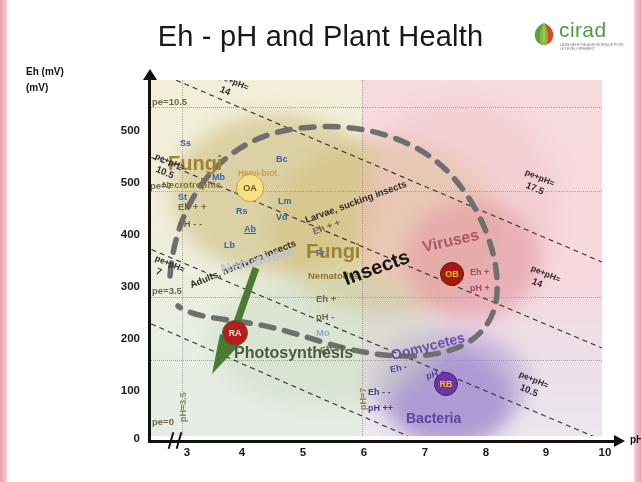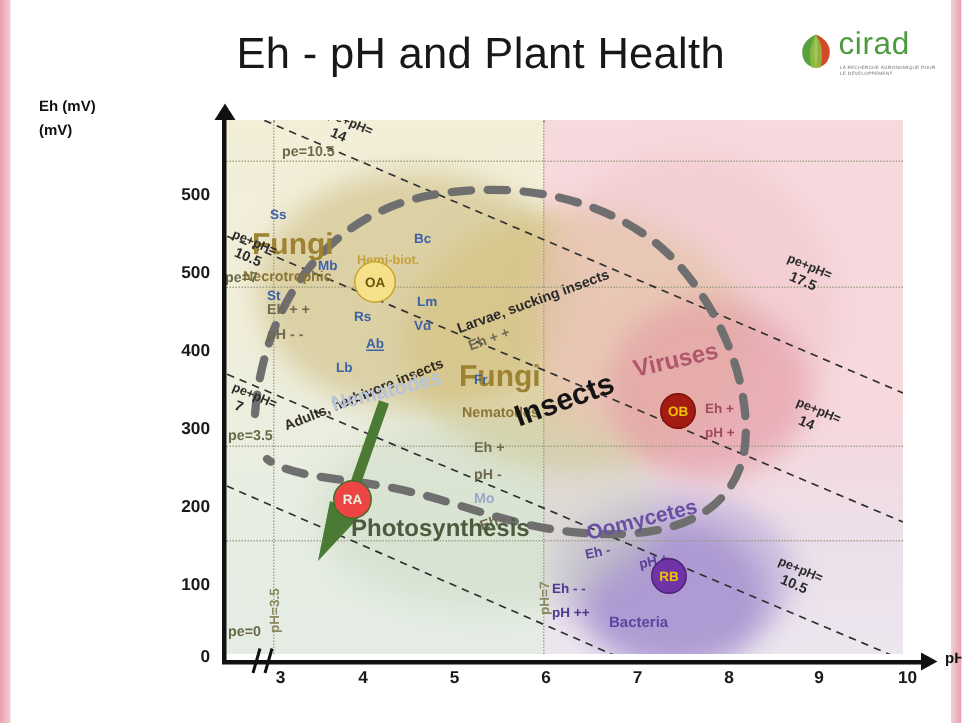--- a/index.html
+++ b/index.html
@@ -130,21 +130,21 @@
   .eh-note { font-size:9.5px; color:#6f6a4e; font-weight:bold; line-height:13px; }
   .sp-blue { position:absolute; font-size:9px; font-weight:bold; color:#3e62a8; white-space:nowrap; }
   .hemi { position:absolute; font-size:8.5px; font-weight:bold; color:#c8a23c; white-space:nowrap; }
   .nema { position:absolute; font-size:14px; font-weight:bold; color:#b9c3da;
           transform:rotate(-14deg); white-space:nowrap; }
   .insects-big { font-size:20px; color:#141414; transform:rotate(-20deg); }
   .larvae { font-size:9.5px; color:#2a2a2a; transform:rotate(-20deg); }
   .adults { font-size:9.5px; color:#2f2a1e; transform:rotate(-22deg); }
   .viruses { font-size:16px; color:#b0576b; transform:rotate(-13deg); }
   .oomy { font-size:14px; color:#6a4fa3; transform:rotate(-14deg); }
-  .bact { font-size:10px; color:#5b45a0;text-align:center; }
+  .bact { font-size:14px; color:#5b45a0;text-align:center; }
   .photo { font-size:16px; color:#4c5a3e; }
   .ehsmall { position:absolute; font-size:9px; font-weight:bold; white-space:nowrap; line-height:12px; }
 
   
   .marker {
     position:absolute; border-radius:50%;
     display:flex; align-items:center; justify-content:center;
     font-size:9px; font-weight:bold;
   }
 
@@ -254,31 +254,31 @@
       <div class="sp-blue" style="left:86px;  top:126px;">Rs</div>
       <div class="sp-blue" style="left:94px;  top:144px;text-decoration:underline;">Ab</div>
       <div class="sp-blue" style="left:74px;  top:160px;">Lb</div>
       <div class="sp-blue" style="left:128px; top:116px;">Lm</div>
       <div class="sp-blue" style="left:126px; top:132px;">Vd</div>
       <div class="sp-blue" style="left:142px; top:168px;margin-left:24px;">Fr</div>
 
       <div class="marker" style="left:86px;  top:94px;  width:28px; height:28px; background:#f7e08a; border:1.5px solid #c9a52b; color:#6b5510;">
         <span>OA</span>
       </div>
-      <div class="marker" style="left:72px;  top:240px; width:26px; height:26px; background:#ef4444; border:1.5px solid #3c6d2c; color:#e8f2e2;">
+      <div class="marker" style="left:72px;  top:240px; width:26px; height:26px; background:#b91c1c; border:1.5px solid #3c6d2c; color:#e8f2e2;">
         <span>RA</span>
       </div>
       <div class="marker" style="left:290px; top:182px; width:24px; height:24px; background:#a31b12; border:1.5px solid #7c1009; color:#f2c200;">
         <span>OB</span>
       </div>
       <div class="marker" style="left:284px; top:292px; width:24px; height:24px; background:#6f34a6; border:1.5px solid #4e2277; color:#f2c200;">
         <span>RB</span>
       </div>
 
-      <div class="pe-lab" style="left:2px; top:16px;margin-left:36px;">pe=10.5</div>
+      <div class="pe-lab" style="left:2px; top:16px;">pe=10.5</div>
       <div class="pe-lab" style="left:0; top:100px;">pe=7</div>
       <div class="pe-lab" style="left:2px; top:205px;">pe=3.5</div>
       <div class="pe-lab" style="left:2px; top:336px;">pe=0</div>
 
       <div class="ph-vert" style="left:28px; top:342px;">pH=3.5</div>
       <div class="ph-vert" style="left:208px; top:330px;">pH=7</div>
 
       <div class="iso-lab" style="left:66px; top:-4px; transform:rotate(23deg);">
         <span>pe+pH=</span>
         <span class="v">14</span>

